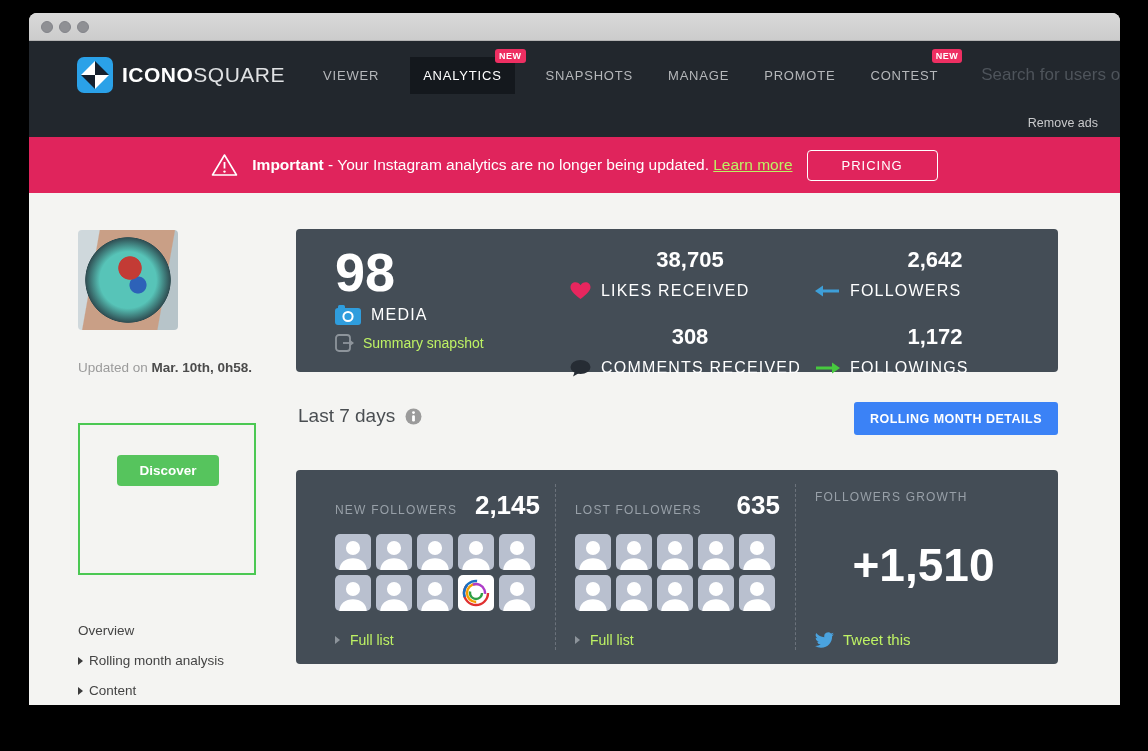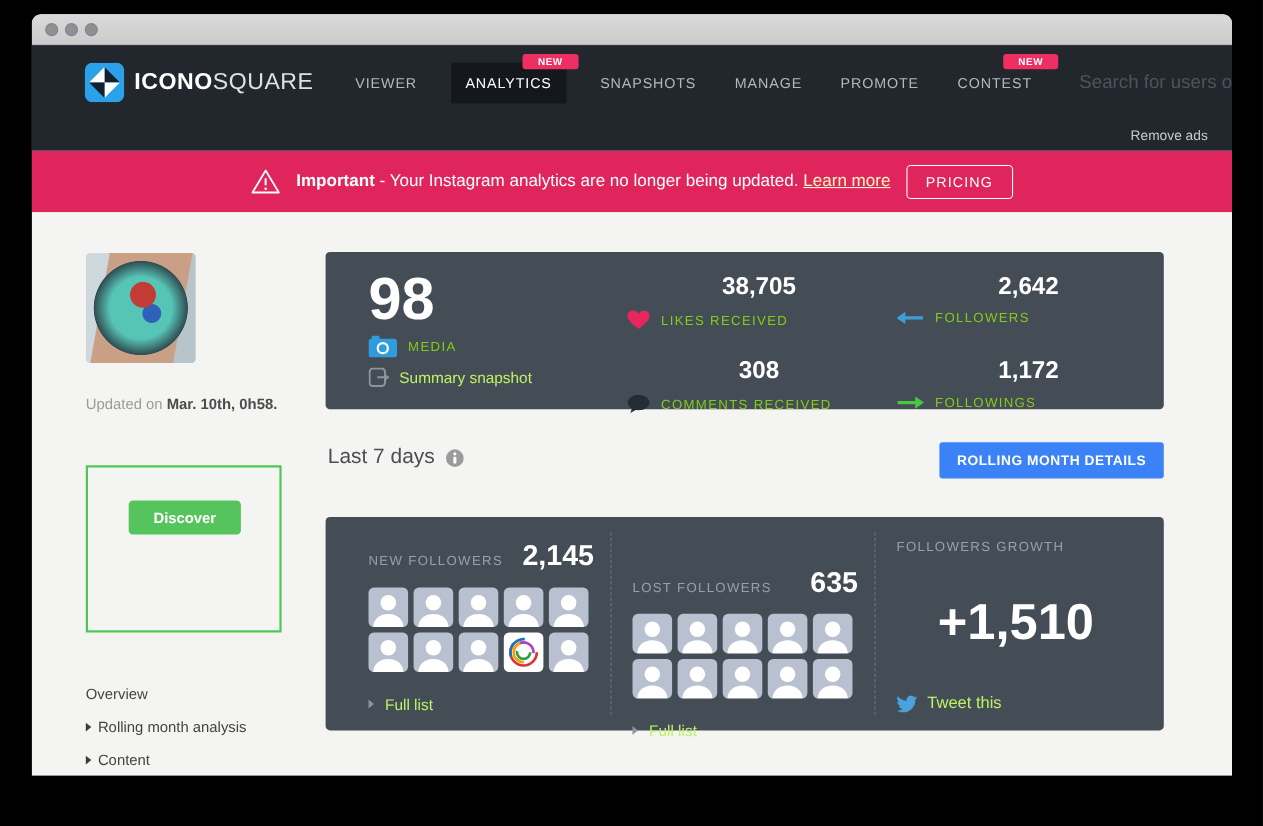--- a/index.html
+++ b/index.html
@@ -18,21 +18,21 @@
   .nav-row { display:flex; align-items:center; height:68px; padding-left:48px; }
   .logo { width:36px; height:36px; flex:0 0 auto; }
   .brand { margin-left:9px; font-size:21px; letter-spacing:.5px; color:#fff; white-space:nowrap; }
   .brand b { font-weight:bold; }
   .brand span.lt { font-weight:300; color:#dfe1e3; }
   .nav-items { display:flex; align-items:center; margin-left:34px; }
   .nav-item { position:relative; color:#b5b7ba; font-size:13px; letter-spacing:.8px; margin-right:27px;
               padding:11px 4px; cursor:pointer; white-space:nowrap; }
   .nav-item.active { background:#14181d; color:#fff; padding:11px 13px; }
   .badge-new { position:absolute; top:-8px; right:-20px; background:#ee2f62; color:#fff; font-size:9px;
-               font-weight:bold; padding:2px 14px; border-radius:3px; letter-spacing:.5px; }
+               font-weight:bold; padding:2px 4px; border-radius:3px; letter-spacing:.5px; }
   .nav-item.active .badge-new { right:-11px; }
   .nav-sep { width:1px; height:34px; background:#3a4047; }
   .search-box { display:flex; align-items:center; margin-left:12px; }
   .search-box input { background:transparent; border:none; outline:none; color:#8d9298; font-size:17px;
                       width:192px; font-family:"Liberation Sans", sans-serif; }
   .search-box input::placeholder { color:#4e545b; }
   .nav-avatar { width:40px; height:40px; border-radius:4px; margin-left:16px; cursor:pointer; }
   .remove-ads { position:absolute; right:22px; bottom:7px; color:#c9cacc; font-size:12.5px; cursor:pointer;padding-left:22px; }
 
   
@@ -40,23 +40,23 @@
       radial-gradient(circle at 52% 38%, #c33b35 0 14%, transparent 15%),
       radial-gradient(circle at 60% 55%, #2d62b8 0 10%, transparent 11%),
       radial-gradient(ellipse at 50% 50%, #57c4b8 0 40%, #2f4d52 60%, transparent 61%),
       linear-gradient(100deg, #cfd8dc 0 18%, #c99f86 19% 82%, #b7c4c9 83%);
   }
 
   
   .banner { height:56px; background:#e0245c; display:flex; align-items:center; justify-content:center; color:#fff; }
   .banner .msg { font-size:15.5px; margin-left:14px; }
   .banner .msg b { font-weight:bold; }
-  .banner .learn { text-decoration:underline; cursor:pointer; color:#fef9c3; }
+  .banner .learn { text-decoration:underline; cursor:pointer; color:#bef264; }
   .pricing-btn { margin-left:14px; border:1px solid #fff; border-radius:4px; background:transparent; color:#fff;
-                 font-size:13px; letter-spacing:1px; padding:7px 17px; cursor:pointer; font-family:inherit; }
+                 font-size:13px; letter-spacing:1px; padding:7px 34px; cursor:pointer; font-family:inherit; }
 
   
   .content { position:relative; height:512px; background:#f4f4f2; }
 
   .profile-photo { position:absolute; left:49px; top:37px; width:100px; height:100px; border-radius:4px; }
   .updated { position:absolute; left:49px; top:167px; font-size:13.5px; color:#9b9b9b; }
   .updated b { color:#4b4b4b; font-weight:bold; }
 
   .promo-box { position:absolute; left:49px; top:230px; width:178px; min-height:152px; border:2px solid #4bc853;
                background:#f4f4f2; padding:16px 14px 16px 16px; }
@@ -69,21 +69,21 @@
   .side-link .tri { display:inline-block; width:0; height:0; border-left:5px solid #3b3b3b;
                     border-top:4px solid transparent; border-bottom:4px solid transparent; margin-right:6px; }
 
   .main { position:absolute; left:267px; top:0; width:762px; }
 
   .card { background:#444d56; border-radius:4px; position:relative; }
   .card1 { margin-top:36px; height:143px; }
 
   .stat-value-big { position:absolute; left:39px; top:12px; font-size:54px; font-weight:bold; color:#fff; }
   .stat-label-row { display:flex; align-items:center; }
-  .stat-label { font-size:12px; color:#84cc16; letter-spacing:1.2px; margin-left:10px; white-space:nowrap; }
+  .stat-label { font-size:16px; color:#ffffff; letter-spacing:1.2px; margin-left:10px; white-space:nowrap; }
   .media-row { position:absolute; left:39px; top:76px; }
   .stat-block { position:absolute; width:240px; }
   .stat-num { font-size:22px; font-weight:bold; color:#fff; margin-bottom:9px;text-align:center; }
   .link-blue { color:#bef264; cursor:pointer; }
   .summary-row { position:absolute; left:39px; bottom:20px; display:flex; align-items:center; font-size:14px; }
   .summary-row .txt { margin-left:9px; }
 
   .period-row { position:relative; height:33px; margin-top:30px; }
   .period-label { position:absolute; left:2px; top:3px; font-size:19px; font-weight:300; color:#4a4e52;
                   display:flex; align-items:center; }
@@ -325,21 +325,21 @@
               </div>
             </div>
           <div class="full-list">
             <span class="tri"></span>
             <span class="link-blue">Full list</span>
           </div>
         </div>
 
         <div class="wk-div" style="left:259px;"></div>
 
-        <div class="wk-sec" style="left:279px; width:205px;margin-top:24px;">
+        <div class="wk-sec" style="left:279px; width:205px;">
           <div class="wk-head">
             <span class="wk-label">LOST FOLLOWERS</span>
             <span class="wk-value">635</span>
           </div>
           <div class="avatar-grid">
               <div class="avatar">
                 <svg width="36" height="36" viewBox="0 0 24 24">
                   <circle cx="12" cy="9.3" r="4.7" fill="#fff"></circle>
                   <path d="M2.8 24.5c0-5.4 4.1-8.4 9.2-8.4s9.2 3 9.2 8.4z" fill="#fff"></path>
                 </svg>

